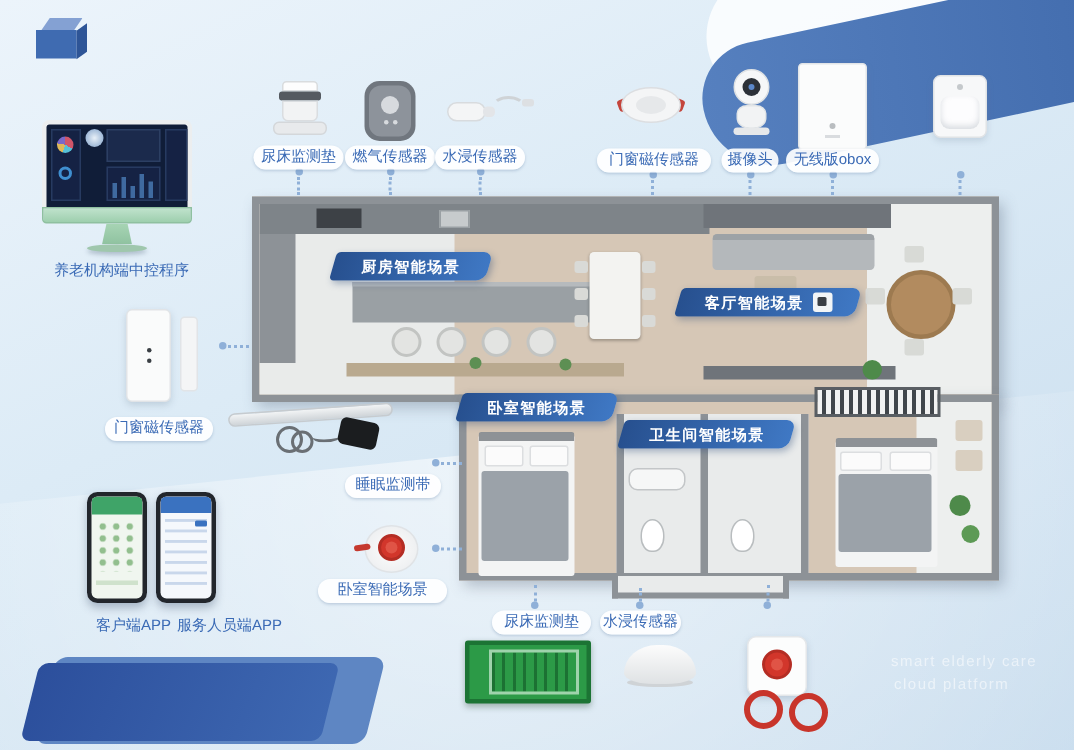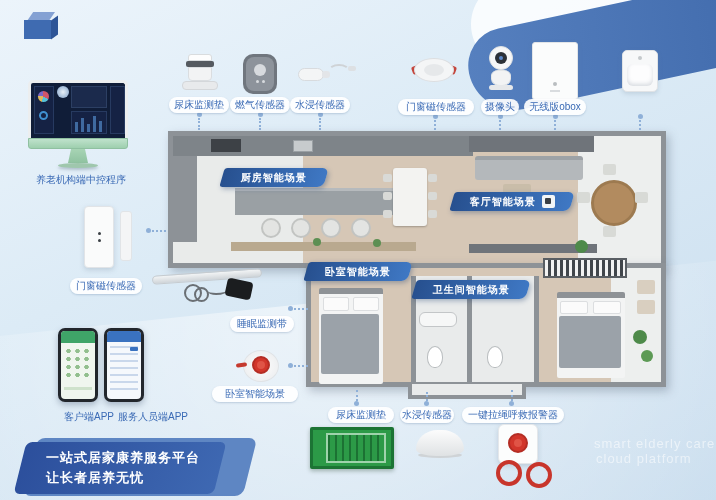--- a/index.html
+++ b/index.html
@@ -50,21 +50,21 @@
     box-shadow:0 3px 6px rgba(60,80,110,.35);padding:3px;box-sizing:border-box;z-index:6}
   .ph-screen{width:100%;height:100%;border-radius:4px;overflow:hidden;position:relative}
   .imac{position:absolute;left:28px;top:80px;width:100px;height:90px;z-index:6}
   .imac *{position:absolute;box-sizing:border-box}
   
   .banner-light{position:absolute;left:30px;top:438px;width:220px;height:58px;transform:skewX(-14deg);
     background:#5e86c3;border-radius:8px;z-index:3}
   .banner-dark{position:absolute;left:20px;top:442px;width:200px;height:52px;transform:skewX(-14deg);
     background:linear-gradient(100deg,#2c4f9c,#3e68b2);border-radius:6px;z-index:4}
   .footer-line{position:absolute;color:#fff;font-weight:bold;z-index:5;letter-spacing:1px}
-  .watermark{position:absolute;color:rgba(255,255,255,.55);font-size:13px;letter-spacing:1px;z-index:2}
+  .watermark{position:absolute;color:rgba(255,255,255,.55);font-size:10px;letter-spacing:1px;z-index:2}
 </style>
 </head>
 <body>
 
 <div class="stage">
 
   <div class="swoosh"></div>
   <div class="band-white"></div>
   <div class="band-blue"></div>
 
@@ -286,39 +286,36 @@
 
   <div class="dotv" style="left:356px;top:390px;height:11px"></div>
     <div class="cdot" style="left:354px;top:401px"></div>
   <div class="dotv" style="left:426px;top:392px;height:9px"></div>
     <div class="cdot" style="left:424px;top:401px"></div>
   <div class="dotv" style="left:511px;top:390px;height:11px"></div>
     <div class="cdot" style="left:509px;top:401px"></div>
 
   <div class="pill" style="left:328px;top:407px;width:66px">尿床监测垫</div>
   <div class="pill" style="left:400px;top:407px;width:54px">水浸传感器</div>
-  <div class="pill" style="left:462px;top:407px;width:102px">一键拉绳呼救报警器</div>
 
   <div class="dev" style="left:310px;top:427px;width:84px;height:44px">
     <div style="left:0;top:0;width:84px;height:42px;background:#2c9a47;border:3px solid #1c7434;border-radius:2px;box-shadow:0 2px 4px rgba(60,90,70,.4)"></div>
     <div style="left:16px;top:6px;width:60px;height:30px;border:2px solid #9fd3ac;background:repeating-linear-gradient(90deg,rgba(15,80,35,.55) 0 2px,transparent 2px 7px)"></div>
   </div>
   <div class="dev" style="left:416px;top:430px;width:48px;height:30px">
     <div style="left:2px;top:22px;width:44px;height:6px;background:#cfd3d6;border-radius:50%"></div>
     <div style="left:0;top:0;width:48px;height:26px;background:linear-gradient(#fcfcfc,#dfe2e4);border-radius:50% 50% 46% 46% / 80% 80% 30% 30%"></div>
   </div>
   <div class="dev" style="left:498px;top:424px;width:62px;height:66px">
     <div style="left:0;top:0;width:40px;height:40px;background:#fcfdfd;border:1px solid #e4e7ea;border-radius:6px;box-shadow:0 2px 5px rgba(120,140,160,.3)"></div>
     <div style="left:10px;top:9px;width:20px;height:20px;background:#d2362b;border:2px solid #b42d24;border-radius:50%"></div>
     <div style="left:16px;top:15px;width:8px;height:8px;background:#e05446;border-radius:50%"></div>
     <div style="left:-2px;top:36px;width:26px;height:26px;border:4px solid #c8352b;border-radius:50%"></div>
     <div style="left:28px;top:38px;width:26px;height:26px;border:4px solid #c8352b;border-radius:50%"></div>
   </div>
 
   <div class="banner-light"></div>
   <div class="banner-dark"></div>
-  <div class="footer-line" style="left:46px;top:449px;font-size:13px">一站式居家康养服务平台</div>
-  <div class="footer-line" style="left:46px;top:469px;font-size:13px">让长者居养无忧</div>
 
   <div class="watermark" style="left:594px;top:436px">smart elderly care</div>
   <div class="watermark" style="left:596px;top:451px">cloud platform</div>
 
 </div>
 
 </body></html>

